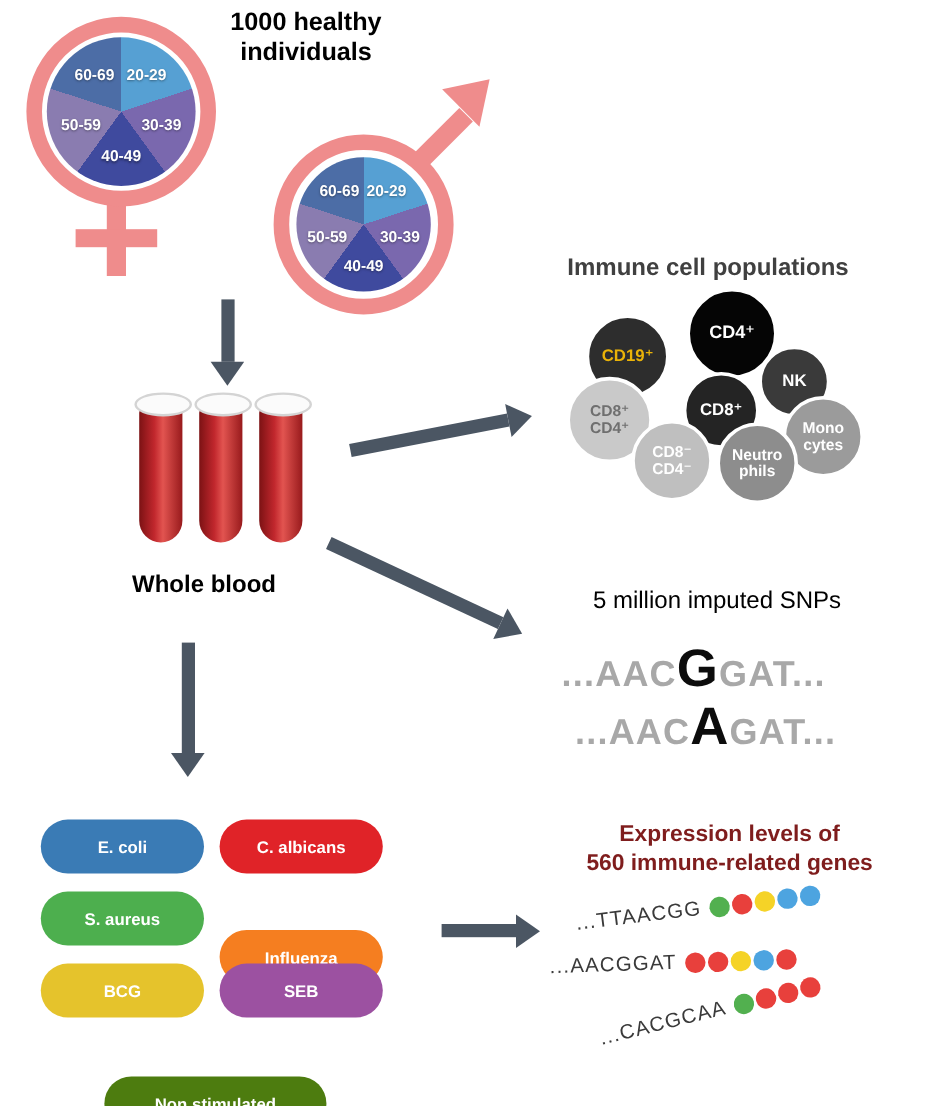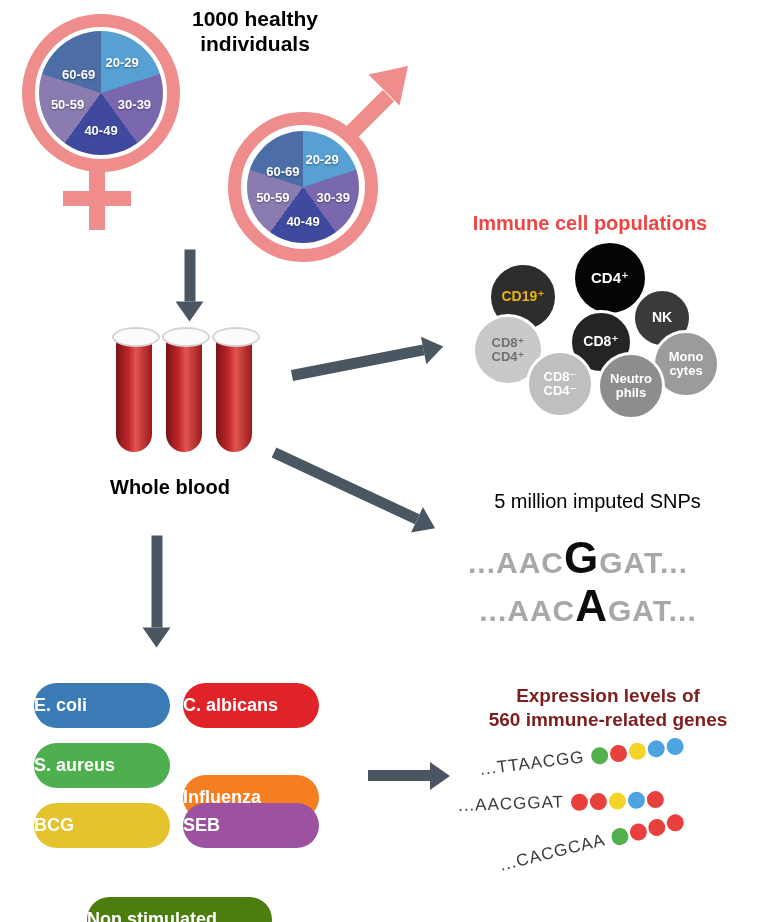--- a/index.html
+++ b/index.html
@@ -26,21 +26,21 @@
 
   .pie { position:relative; border-radius:50%; }
   .pie-f { width:124px; height:124px; }
   .pie-m { width:112px; height:112px; }
   .pie-label { position:absolute; transform:translate(-50%,-50%); color:#fff; font-weight:bold;
                font-size:13px; white-space:nowrap; text-shadow:0 1px 2px rgba(0,0,0,0.4); }
   .pl-0 { left:67%; top:25%; }
   .pl-1 { left:77%; top:59%; }
   .pl-2 { left:50%; top:80%; }
   .pl-3 { left:23%; top:59%; }
-  .pl-4 { left:32%; top:25%;margin-top:12px; }
+  .pl-4 { left:32%; top:25%; }
 
   
   .arrow { position:absolute; height:11px; background:#4b5663; transform-origin:left center; }
   .arrow::after { content:""; position:absolute; left:100%; top:50%; transform:translateY(-50%);
                   width:0; height:0; border-top:14px solid transparent;
                   border-bottom:14px solid transparent; border-left:20px solid #4b5663; }
   .arrow-1 { left:190px; top:244px; width:52px;  transform:rotate(90deg); }
   .arrow-2 { left:292px; top:370px; width:134px; transform:rotate(-11deg); }
   .arrow-3 { left:274px; top:447px; width:158px; transform:rotate(25deg); }
   .arrow-4 { left:157px; top:530px; width:92px;  transform:rotate(90deg); }
@@ -52,21 +52,21 @@
   .tube::after { content:""; position:absolute; left:-4px; top:-9px; width:44px; height:16px;
                  border-radius:50%; background:#fbfbfb; border:2px solid #d4d4d4; }
   .tube-1 { left:116px; top:336px; }
   .tube-2 { left:166px; top:336px; }
   .tube-3 { left:216px; top:336px; }
   .blood-label { position:absolute; left:80px; top:476px; width:180px; text-align:center;
                  font-size:20px; font-weight:bold; color:#000; }
 
   
   .immune-title { position:absolute; left:440px; top:212px; width:300px; text-align:center;
-                  font-size:20px; font-weight:bold; color:#ef4444; }
+                  font-size:20px; font-weight:bold; color:#404040; }
   .cell { position:absolute; border-radius:50%; border:3px solid #fff; display:flex;
           align-items:center; justify-content:center; font-weight:bold; text-align:center; }
   .cell span { white-space:pre-line; line-height:1.1; }
   .cell-0 { left:488px; top:262px; width:70px; height:70px; font-size:14px; z-index:2; }
   .cell-1 { left:572px; top:240px; width:76px; height:76px; font-size:15px; z-index:3; }
   .cell-2 { left:632px; top:288px; width:60px; height:60px; font-size:14px; z-index:2; }
   .cell-3 { left:569px; top:310px; width:64px; height:64px; font-size:14px; z-index:4; }
   .cell-4 { left:472px; top:314px; width:72px; height:72px; font-size:13px; z-index:3; }
   .cell-5 { left:652px; top:330px; width:68px; height:68px; font-size:13px; z-index:3; }
   .cell-6 { left:526px; top:350px; width:68px; height:68px; font-size:13px; z-index:5; }
@@ -76,21 +76,21 @@
   .snp-title { position:absolute; left:440px; top:490px; width:315px; text-align:center;
                font-size:20px; font-weight:normal; color:#000; }
   .snp-line { position:absolute; width:340px; text-align:center; font-weight:bold;
               font-size:30px; color:#a8a8a8; letter-spacing:1px; line-height:1.1; }
   .snp-line .variant { font-size:44px; color:#0c0c0c; }
   .snp-line-0 { left:408px; top:534px; }
   .snp-line-1 { left:418px; top:582px; }
 
   
   .pill { position:absolute; width:136px; height:45px; border-radius:23px; display:flex;
-          align-items:center; justify-content:flex-start; color:#fff; font-size:18px; font-weight:bold; }
+          align-items:center; justify-content:center; color:#fff; font-size:14px; font-weight:bold; }
   .pill-0 { left:34px;  top:683px; }
   .pill-1 { left:183px; top:683px; }
   .pill-2 { left:34px;  top:743px; }
   .pill-3 { left:183px; top:743px;margin-top:32px; }
   .pill-4 { left:34px;  top:803px; }
   .pill-5 { left:183px; top:803px; }
   .pill-6 { left:87px;  top:857px; width:185px; }
 
   
   .expr-title { position:absolute; left:452px; top:684px; width:312px; text-align:center;

